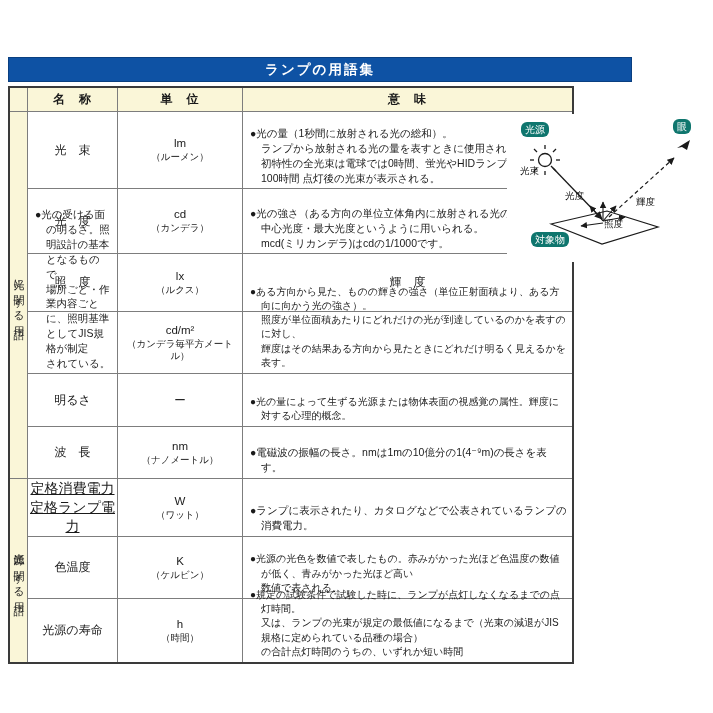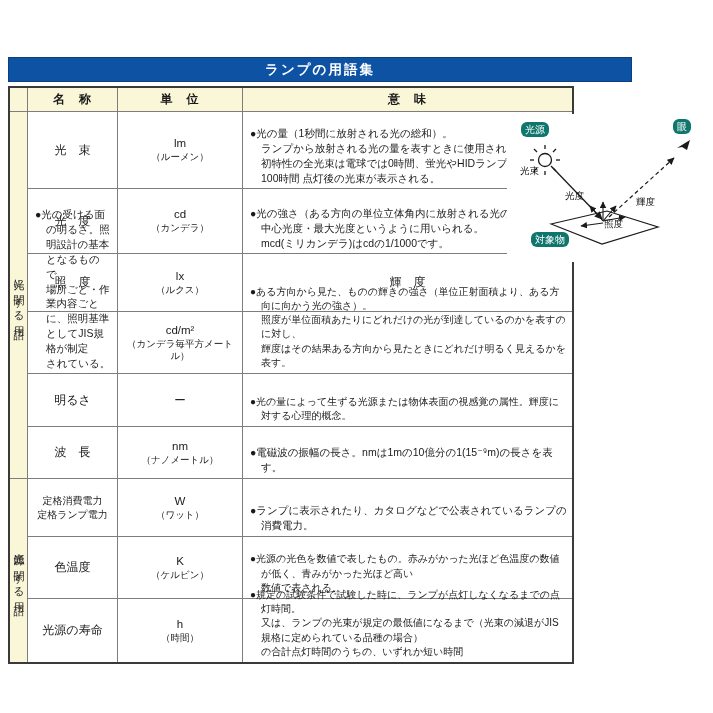--- a/index.html
+++ b/index.html
@@ -105,26 +105,26 @@
   <div class="cell colline c-mean">
     <div class="mean-text" style="font-size:10px;">●光の量によって生ずる光源または物体表面の視感覚の属性。輝度に対する心理的概念。</div>
   </div>
 
   <div class="cell colline c-name">波　長</div>
   <div class="cell colline c-unit">
     <span class="unit-symbol">nm</span>
     <span class="unit-reading">（ナノメートル）</span>
   </div>
   <div class="cell colline c-mean">
-    <div class="mean-text">●電磁波の振幅の長さ。nmは1mの10億分の1(15⁻⁹m)の長さを表す。</div>
+    <div class="mean-text">●電磁波の振幅の長さ。nmは1mの10億分の1(4⁻⁹m)の長さを表す。</div>
   </div>
 
   <div class="cell side lastrow" style="grid-row:8/11;grid-column:1;"></div>
 
-  <div class="cell colline c-name" style="font-size:10px;">定格消費電力
+  <div class="cell colline c-name" style="font-size:14px;text-decoration:underline;">定格消費電力
 定格ランプ電力</div>
   <div class="cell colline c-unit">
     <span class="unit-symbol">W</span>
     <span class="unit-reading">（ワット）</span>
   </div>
   <div class="cell colline c-mean">
     <div class="mean-text">●ランプに表示されたり、カタログなどで公表されているランプの消費電力。</div>
   </div>
 
   <div class="cell colline c-name">色温度</div>

